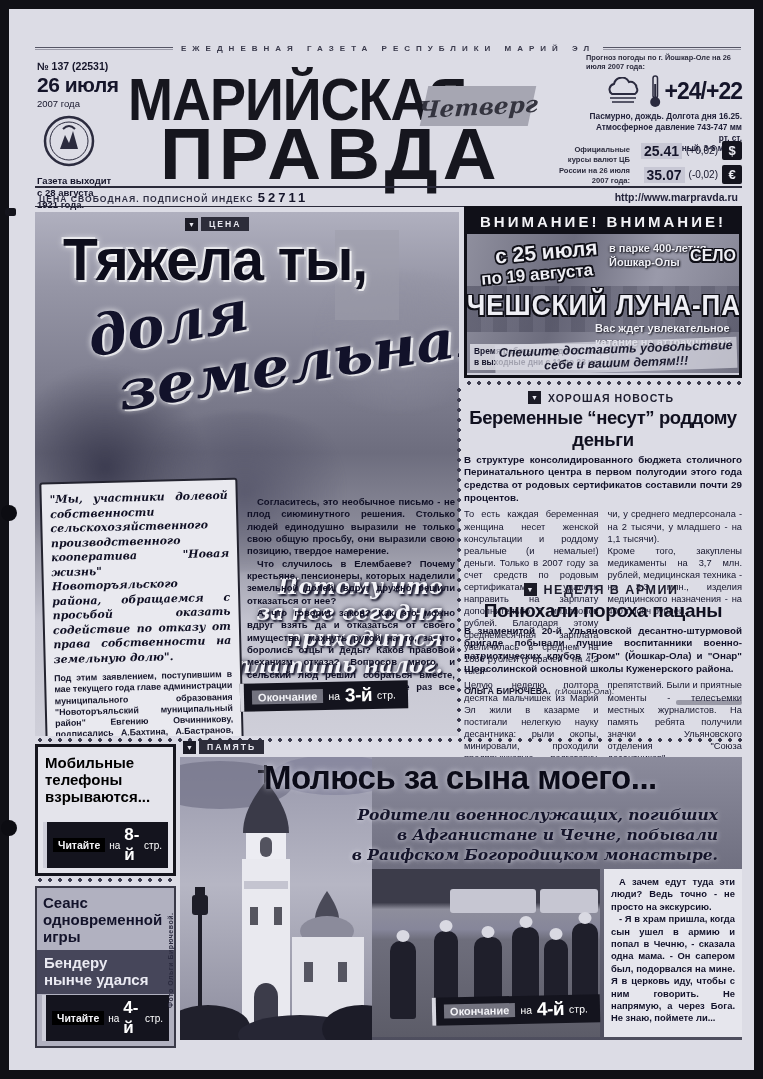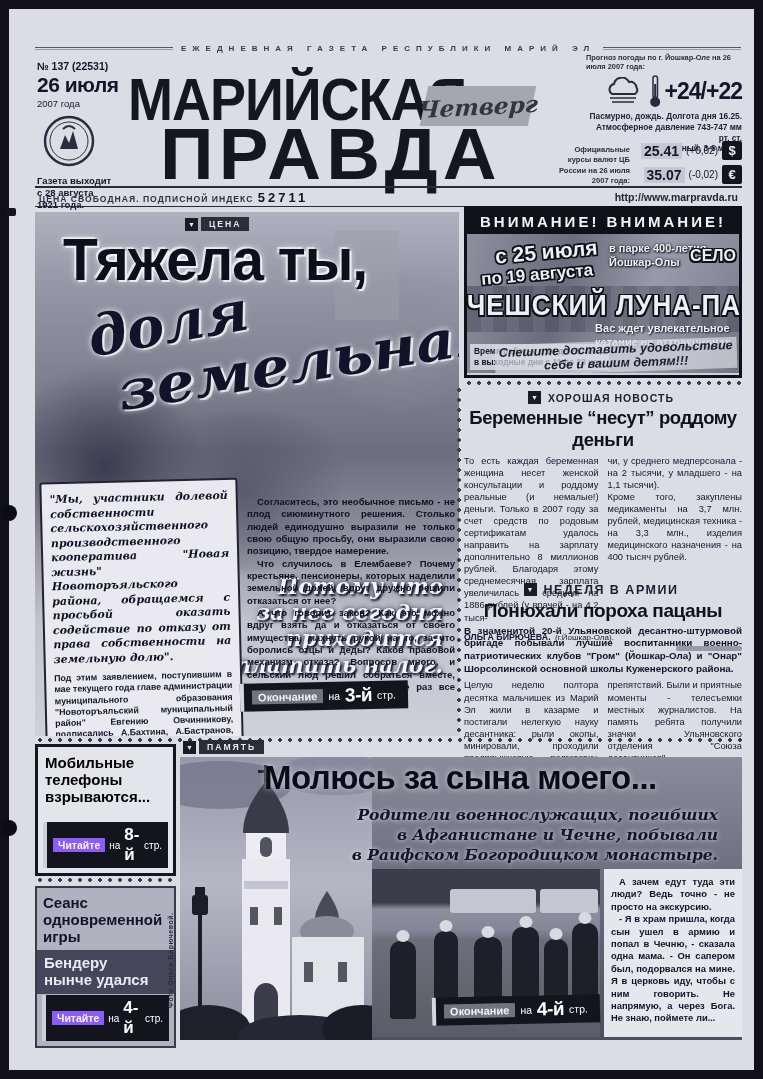--- a/index.html
+++ b/index.html
@@ -63,21 +63,21 @@
   .tag.lighttag .tl { background:transparent; color:#1d1d2e; font-size:10.5px; letter-spacing:1px; padding:1px 4px; }
 
   .cont-badge { position:absolute; background:#14141e; color:#fff; display:inline-flex;
     align-items:center; gap:5px; padding:3px 12px 3px 8px; transform:rotate(-1.2deg);
     border-left:4px solid #d7d7e0; }
   .cont-badge .w1 { background:#73737f; color:#f2f2f6; font-weight:bold; font-size:11px; padding:1px 6px; }
   .cont-badge .w2,.cont-badge .w4 { font-size:10.5px; }
   .cont-badge .w3 { font-size:19px; font-weight:bold; letter-spacing:-.5px; }
 
   .read-badge { background:#14141e; color:#fff; display:flex; align-items:center; gap:4px; padding:3px 6px; border-left:4px solid #cfcfda; }
-  .read-badge .w1 { background:#8b5cf6; color:#f2f2f6; font-weight:bold; font-size:10.5px; padding:1px 5px;text-align:center; }
+  .read-badge .w1 { background:#000000; color:#f2f2f6; font-weight:bold; font-size:10.5px; padding:1px 5px;text-align:center; }
   .read-badge .w2,.read-badge .w4 { font-size:10px; }
   .read-badge .w3 { font-size:17px; font-weight:bold; }
 
   .dotsep-h { position:absolute; height:8px; background-image:radial-gradient(circle,#3c3c4e 1.7px,transparent 2px);
     background-size:10px 8px; background-repeat:repeat-x; }
   .dotsep-v { position:absolute; width:8px; background-image:radial-gradient(circle,#3c3c4e 1.7px,transparent 2px);
     background-size:8px 10px; background-repeat:repeat-y; }
 
   
   .lead { position:absolute; left:35px; top:212px; width:424px; height:524px; overflow:hidden;
@@ -322,20 +322,21 @@
   <div class="dotsep-h" style="left:35px; top:876px; width:141px;"></div>
 
   <div class="sec goodnews">
     <div class="tagrow">
       <span class="tag lighttag">
         <span class="ic">▼</span>
         <span class="tl">ХОРОШАЯ НОВОСТЬ</span>
       </span>
     </div>
     <h2>Беременные “несут” роддому деньги</h2>
+    <div class="lede">В структуре консолидированного бюджета столичного Перинатального центра в первом полугодии этого года средства от родовых сертификатов составили почти 29 процентов.</div>
     <div class="cols">
       <div class="c">То есть каждая беременная женщина несет женской консультации и роддому реальные (и немалые!) деньги. Только в 2007 году за счет средств по родовым сертификатам удалось направить на зарплату дополнительно 8 миллионов рублей. Благодаря этому среднемесячная зарплата увеличилась в среднем на 1886 рублей (у врачей - на 4,2 тыся-</div>
       <div class="c">чи, у среднего медперсонала - на 2 тысячи, у младшего - на 1,1 тысячи).
 Кроме того, закуплены медикаменты на 3,7 млн. рублей, медицинская техника - на 3,3 млн., изделия медицинского назначения - на 400 тысяч рублей.</div>
     </div>
     <div class="byline">
       <span class="nm">ОЛЬГА БИРЮЧЕВА.</span>
       <span class="lc">(г.Йошкар-Ола).</span>
       <div class="bar"></div>
     </div>

